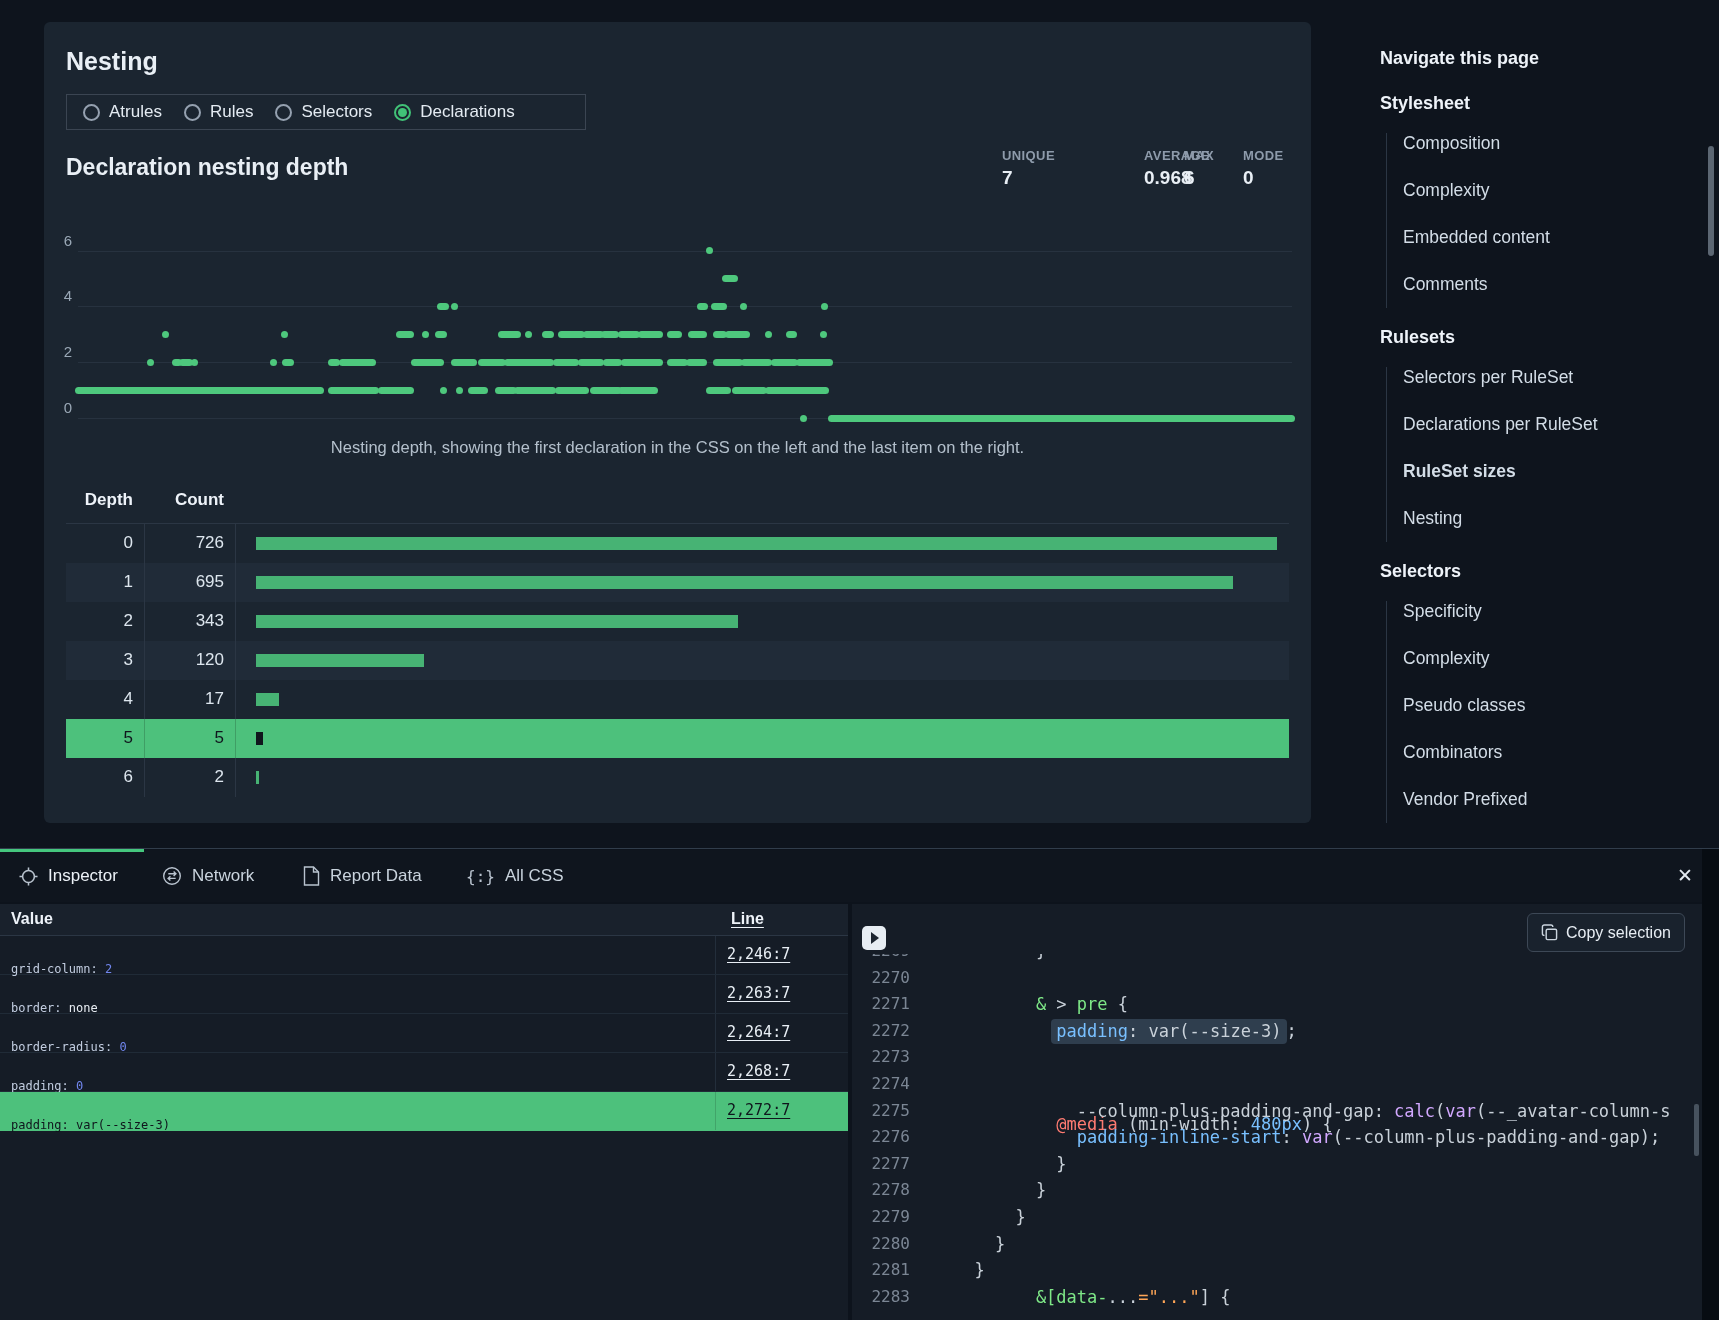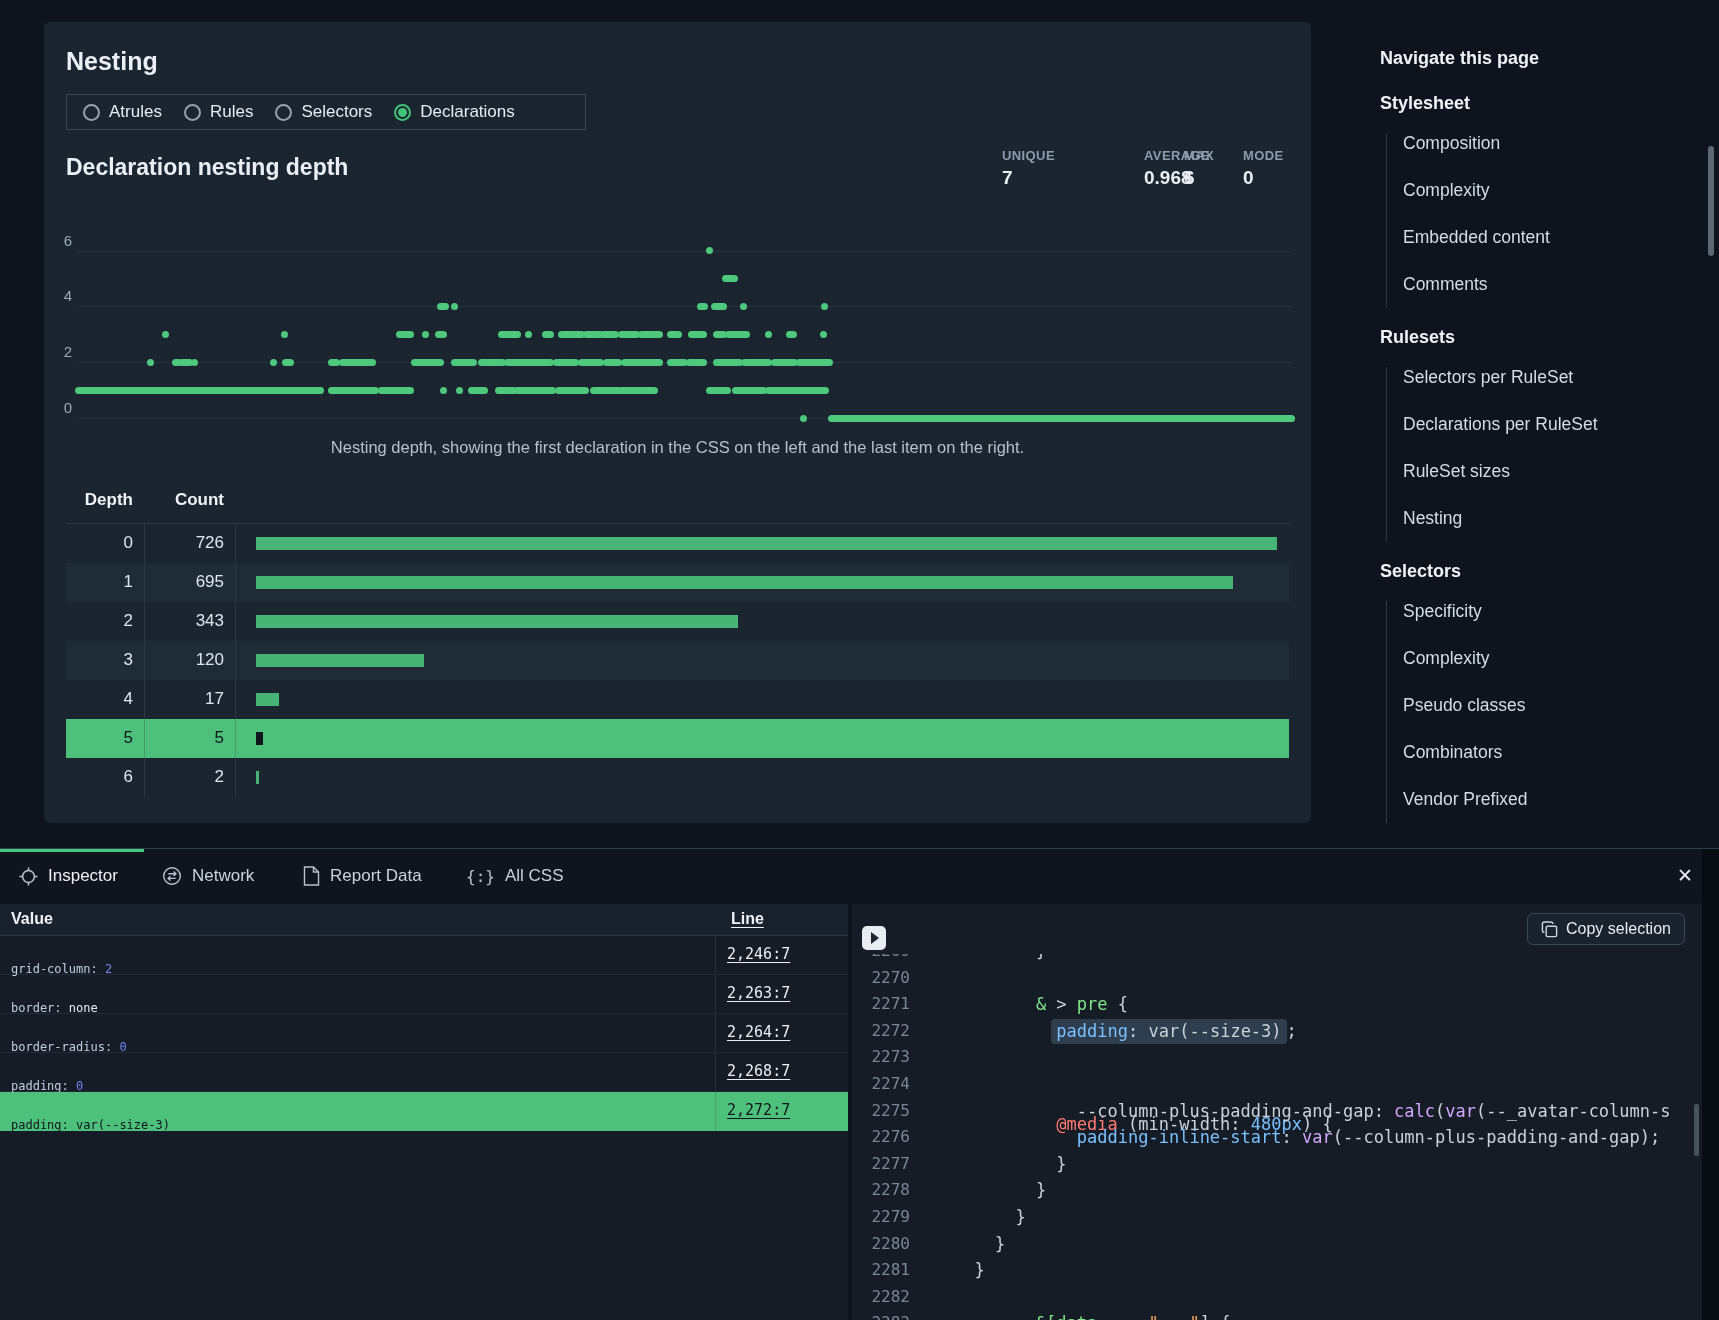--- a/index.html
+++ b/index.html
@@ -81,21 +81,21 @@
                      text-decoration:underline;text-underline-offset:3px;cursor:pointer;}
   .vp-row.hl{background:#4dc17c;border-bottom-color:#4dc17c;}
   .vp-row.hl .val-text,.vp-row.hl .line-link,.vp-row.hl .v-number,.vp-row.hl .v-keyword{color:#0f151c;}
   .vp-row.hl .col-sep{background:rgba(0,0,0,.15);}
   .v-number{color:#7186ee;} .v-keyword{color:#e8edf3;}
 
   .code-panel{position:absolute;left:852px;top:55px;width:850px;height:417px;background:#151c26;overflow:hidden;}
   .expand-btn{position:absolute;left:10px;top:22px;width:24px;height:24px;background:#e7edf3;border-radius:5px;
               display:flex;align-items:center;justify-content:center;cursor:pointer;}
   .expand-tri{width:0;height:0;border-top:6px solid transparent;border-bottom:6px solid transparent;border-left:8px solid #1c2530;margin-left:2px;}
-  .copy-btn{position:absolute;left:675px;top:9px;width:158px;height:32px;border:1px solid #3d4856;border-radius:6px;
+  .copy-btn{position:absolute;left:675px;top:9px;width:158px;height:39px;border:1px solid #3d4856;border-radius:6px;
             background:#19222d;display:flex;align-items:center;justify-content:center;gap:8px;cursor:pointer;}
   .copy-btn .copy-label{font-size:16px;color:#e7edf3;}
   .copy-btn .cicon{color:#cbd5df;display:flex;}
   .code-lines{position:absolute;left:0;top:50px;right:0;bottom:0;overflow:hidden;}
   .code-inner{margin-top:-13px;}
   .code-line{display:flex;height:26.6px;font-family:"DejaVu Sans Mono", monospace;font-size:17px;}
   .code-line .ln{width:58px;text-align:right;color:#7b8694;font-size:16px;flex:none;}
   .code-line .code-text{margin-left:44px;white-space:pre;}
   .sel-hl{background:#2f3e4e;border-radius:4px;padding:2px 5px 3px;margin:0 0 0 -5px;}
   .tk-pun{color:#c9d1d9;} .tk-plain{color:#c9d1d9;} .tk-sel{color:#7ee787;} .tk-prop{color:#79c0ff;}
@@ -291,21 +291,21 @@
       <div class="nav-items" style="top: 85px; height: 175px;">
         <div class="nav-item" style="top: 0px;">Composition</div>
         <div class="nav-item" style="top: 47px;">Complexity</div>
         <div class="nav-item" style="top: 94px;">Embedded content</div>
         <div class="nav-item" style="top: 141px;">Comments</div>
       </div>
       <div class="nav-header" style="top: 279px;">Rulesets</div>
       <div class="nav-items" style="top: 319px; height: 175px;">
         <div class="nav-item" style="top: 0px;">Selectors per RuleSet</div>
         <div class="nav-item" style="top: 47px;">Declarations per RuleSet</div>
-        <div class="nav-item" style="top: 94px;">RuleSet sizes</div>
+        <div class="nav-item" style="top: 94px; font-weight: bold;">RuleSet sizes</div>
         <div class="nav-item" style="top: 141px;">Nesting</div>
       </div>
       <div class="nav-header" style="top: 513px;">Selectors</div>
       <div class="nav-items" style="top: 553px; height: 222px;">
         <div class="nav-item" style="top: 0px;">Specificity</div>
         <div class="nav-item" style="top: 47px;">Complexity</div>
         <div class="nav-item" style="top: 94px;">Pseudo classes</div>
         <div class="nav-item" style="top: 141px;">Combinators</div>
         <div class="nav-item" style="top: 188px;">Vendor Prefixed</div>
       </div>
@@ -451,24 +451,20 @@
             </div>
             <div class="code-line">
               <span class="ln">2280</span>
               <span class="code-text" style="padding-left: 4ch;"><span class="tk-pun">}</span></span>
             </div>
             <div class="code-line">
               <span class="ln">2281</span>
               <span class="code-text" style="padding-left: 2ch;"><span class="tk-pun">}</span></span>
             </div>
             <div class="code-line">
-              <span class="ln">2282</span>
-              <span class="code-text" style="padding-left: 0ch;"></span>
-            </div>
-            <div class="code-line">
               <span class="ln">2283</span>
               <span class="code-text" style="padding-left: 8ch;"><span class="tk-sel">&amp;[data-</span><span class="tk-plain">...</span><span class="tk-str">="..."</span><span class="tk-pun">] {</span></span>
             </div>
           </div>
       </div>
       <div class="code-scroll-thumb"></div>
     </div>
 
     <div class="dock-right-track"></div>
   </div>

